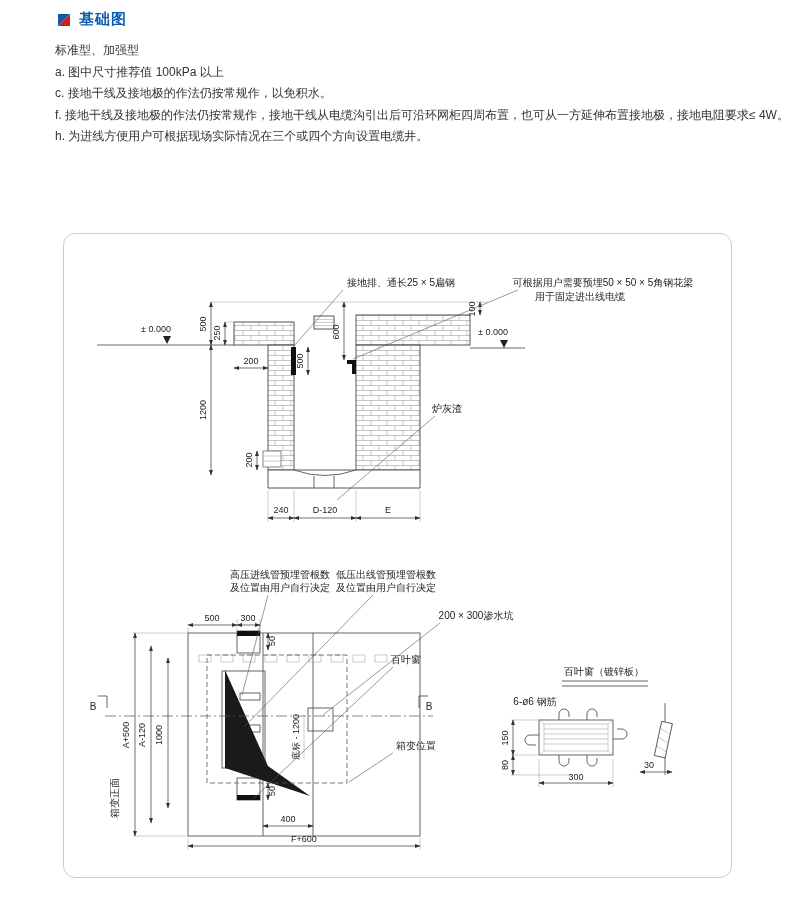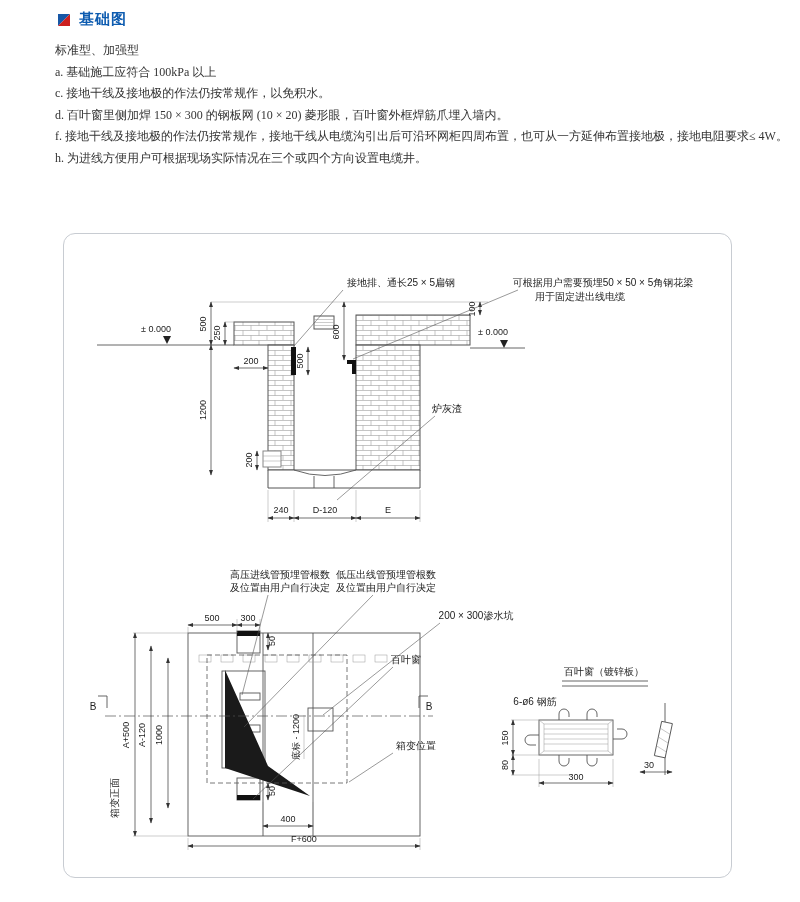--- a/index.html
+++ b/index.html
@@ -1,20 +1,20 @@
 <!DOCTYPE html>
 <html><head>
 <meta charset="utf-8">
 <style>
   html,body{margin:0;padding:0;background:#fff;}
   .page{position:relative;width:800px;height:902px;background:#fff;overflow:hidden;
         font-family:"Liberation Sans","DejaVu Sans",sans-serif;}
   .hdr{position:absolute;left:57px;top:10px;display:flex;align-items:center;gap:8px;}
   .hdr .ttl{font-size:15px;font-weight:bold;color:#0e5cb0;letter-spacing:1px;}
-  .notes{position:absolute;left:55px;top:40px;font-family:Liberation Serif, serif;}
+  .notes{position:absolute;left:55px;top:40px;}
   .note-line{font-size:12px;color:#333;line-height:21.5px;white-space:nowrap;}
   .panel{position:absolute;left:63px;top:233px;width:667px;height:643px;
          border:1px solid #c8ccd2;border-radius:12px;background:#fff;}
   svg{position:absolute;}
   #svg-section{left:63px;top:240px;}
   #svg-plan{left:63px;top:553px;}
   svg text{fill:#222;font-size:10px;font-family:"Liberation Sans","DejaVu Sans",sans-serif;}
   svg text.dt{font-size:9px;}
   .ln{stroke:#555;stroke-width:0.9;fill:none;}
   .thin{stroke:#999;stroke-width:0.5;fill:none;}
@@ -31,23 +31,22 @@
   <div class="hdr">
     <svg width="14" height="14" viewBox="0 0 14 14" style="position:static">
       <polygon points="1,1 13,1 1,13" fill="#1757a6"></polygon>
       <polygon points="13,1 13,13 1,13" fill="#cc1f1f"></polygon>
     </svg>
     <span class="ttl">基础图</span>
   </div>
 
   <div class="notes">
     <div class="note-line">标准型、加强型</div>
-    <div class="note-line">a. 基础施工应符合 100kPa 以上</div>
+    <div class="note-line">a. 图中尺寸推荐值 100kPa 以上</div>
     <div class="note-line">c. 接地干线及接地极的作法仍按常规作，以免积水。</div>
-    <div class="note-line">d. 百叶窗里侧加焊 150 × 300 的钢板网 (10 × 20) 菱形眼，百叶窗外框焊筋爪埋入墙内。</div>
     <div class="note-line">f. 接地干线及接地极的作法仍按常规作，接地干线从电缆沟引出后可沿环网柜四周布置，也可从一方延伸布置接地极，接地电阻要求≤ 4W。</div>
     <div class="note-line">h. 为进线方便用户可根据现场实际情况在三个或四个方向设置电缆井。</div>
   </div>
 
   <div class="panel"></div>
 
   <svg id="svg-section" width="670" height="300" viewBox="0 0 670 300">
     <defs>
       <pattern id="brick" width="16" height="10" patternUnits="userSpaceOnUse">
         <rect width="16" height="10" fill="#fff"></rect>

